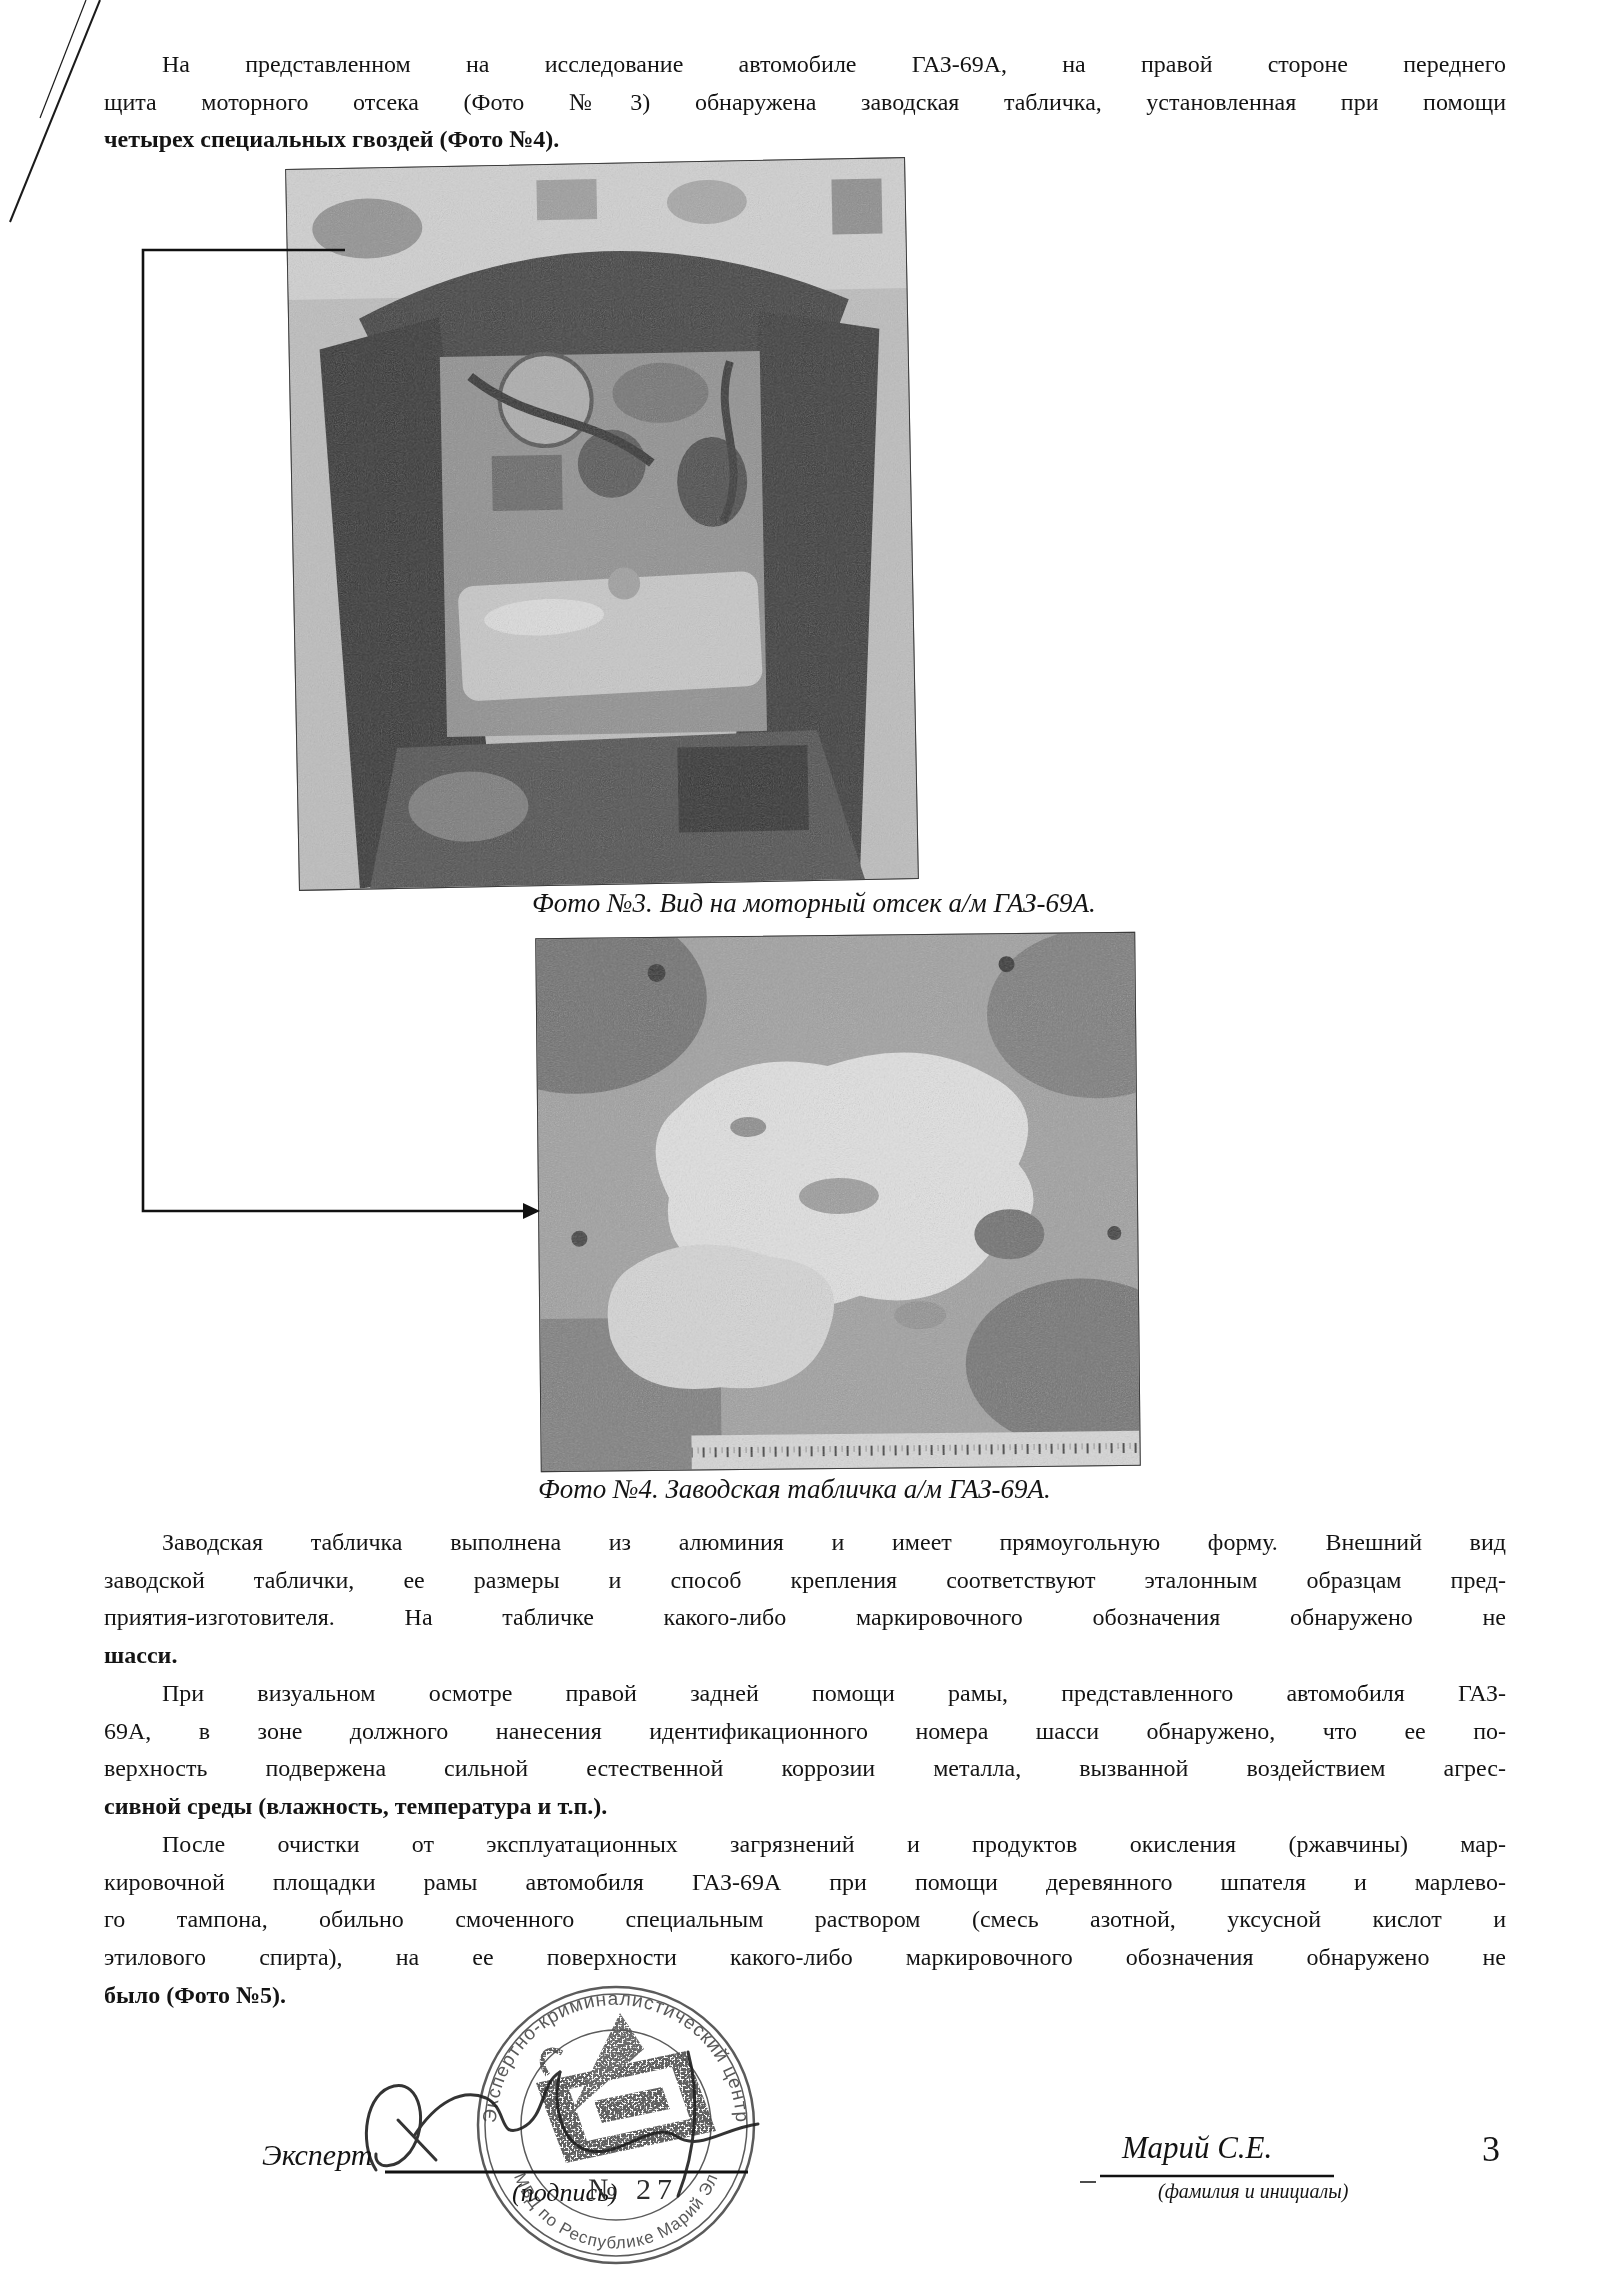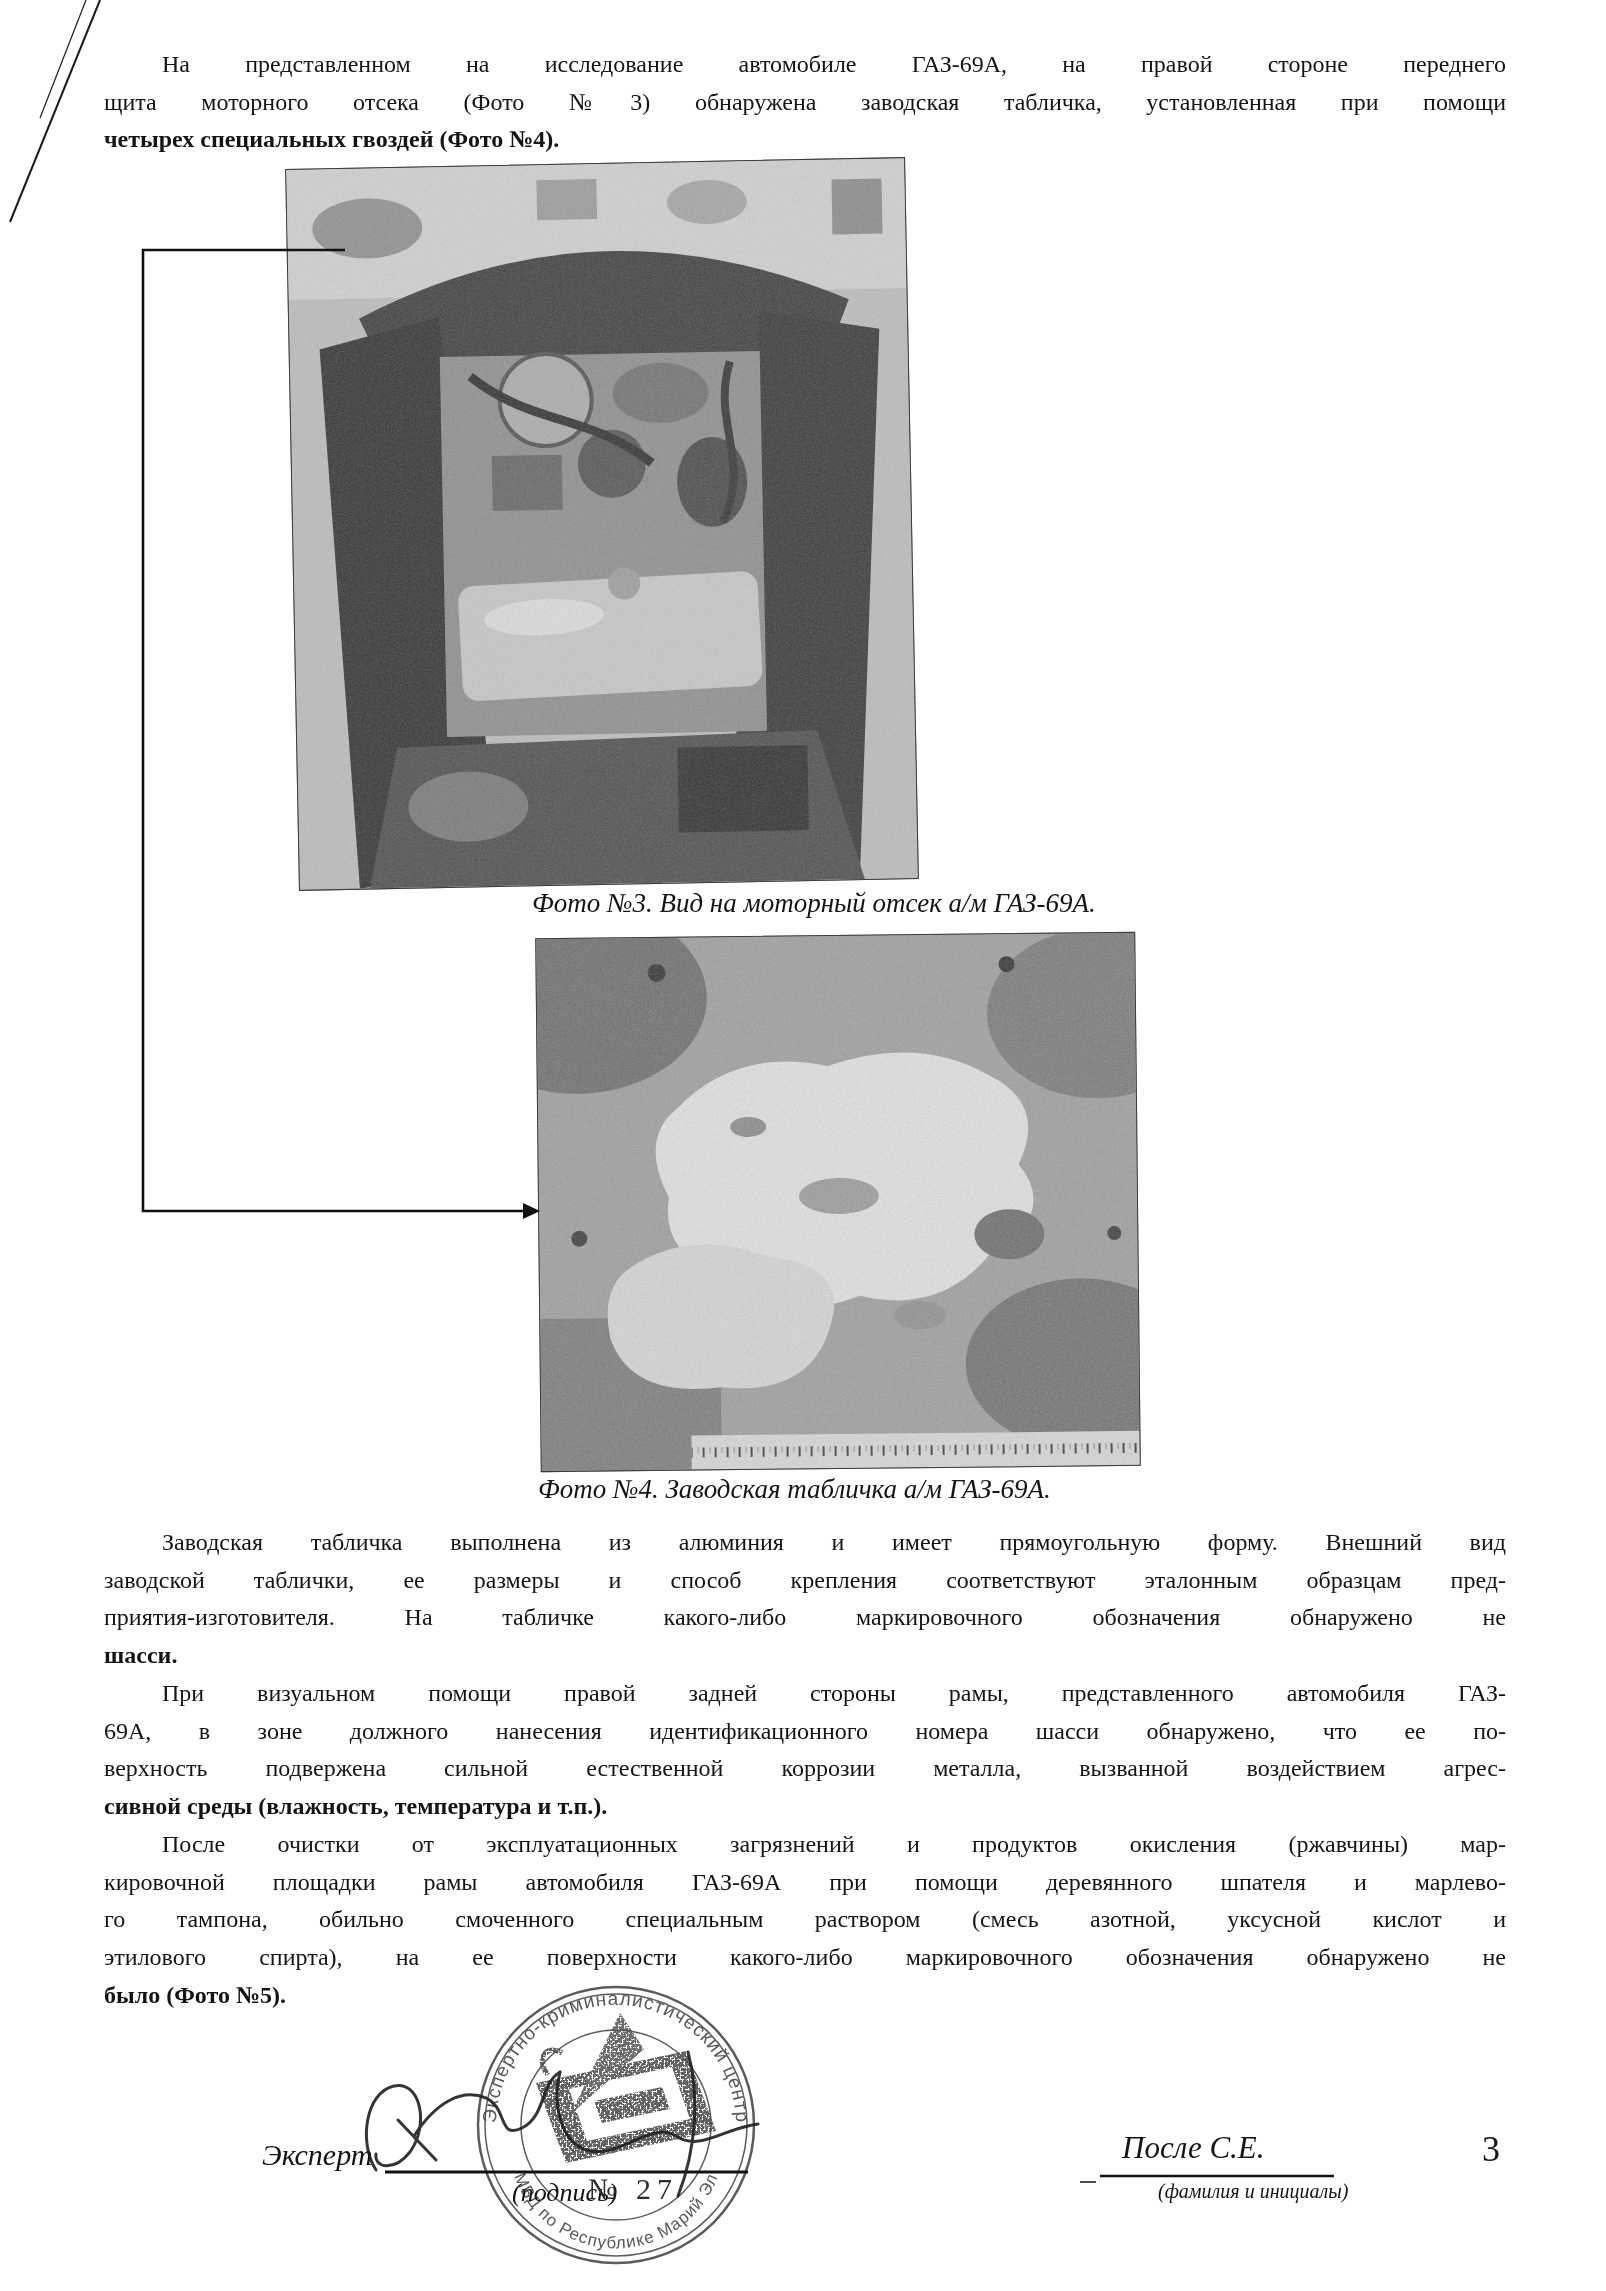--- a/index.html
+++ b/index.html
@@ -106,21 +106,21 @@
 <div class="caption" style="left:538px;top:1474px;">Фото №4. Заводская табличка а/м ГАЗ-69А.</div>
 
 <div class="para" style="top:1524px">
   <div class="jl indent">Заводская табличка выполнена из алюминия и имеет прямоугольную форму. Внешний вид</div>
   <div class="jl">заводской таблички, ее размеры и способ крепления соответствуют эталонным образцам пред-</div>
   <div class="jl">приятия-изготовителя. На табличке какого-либо маркировочного обозначения обнаружено не</div>
   <div class="jl-last">шасси.</div>
 </div>
 
 <div class="para" style="top:1675px">
-  <div class="jl indent">При визуальном помощи правой задней стороны рамы, представленного автомобиля ГАЗ-</div>
+  <div class="jl indent">При визуальном осмотре правой задней помощи рамы, представленного автомобиля ГАЗ-</div>
   <div class="jl">69А, в зоне должного нанесения идентификационного номера шасси обнаружено, что ее по-</div>
   <div class="jl">верхность подвержена сильной естественной коррозии металла, вызванной воздействием агрес-</div>
   <div class="jl-last">сивной среды (влажность, температура и т.п.).</div>
 </div>
 
 <div class="para" style="top:1826px">
   <div class="jl indent">После очистки от эксплуатационных загрязнений и продуктов окисления (ржавчины) мар-</div>
   <div class="jl">кировочной площадки рамы автомобиля ГАЗ-69А при помощи деревянного шпателя и марлево-</div>
   <div class="jl">го тампона, обильно смоченного специальным раствором (смесь азотной, уксусной кислот и</div>
   <div class="jl">этилового спирта), на ее поверхности какого-либо маркировочного обозначения обнаружено не</div>
@@ -180,15 +180,15 @@
     <path d="M414,2136 C436,2102 462,2088 486,2098 C508,2108 498,2140 522,2128 C546,2116 540,2084 560,2072"></path>
     <path d="M560,2072 C552,2104 560,2140 586,2150 C618,2160 652,2120 676,2136 C700,2152 724,2128 758,2124"></path>
     <path d="M688,2052 C700,2096 696,2150 678,2196"></path>
     <path d="M398,2120 L436,2160"></path>
   </g>
 </svg>
 
 <div class="sigword" id="expert-label">Эксперт</div>
 <div class="sigword" id="sign-note">(подпись)</div>
 <div id="stamp-number">№ 27</div>
-<div class="sigword" id="expert-name">После С.Е.</div>
+<div class="sigword" id="expert-name">Марий С.Е.</div>
 <div class="sigword" id="name-note">(фамилия и инициалы)</div>
 <div id="page-number">3</div>
 
 </body></html>

